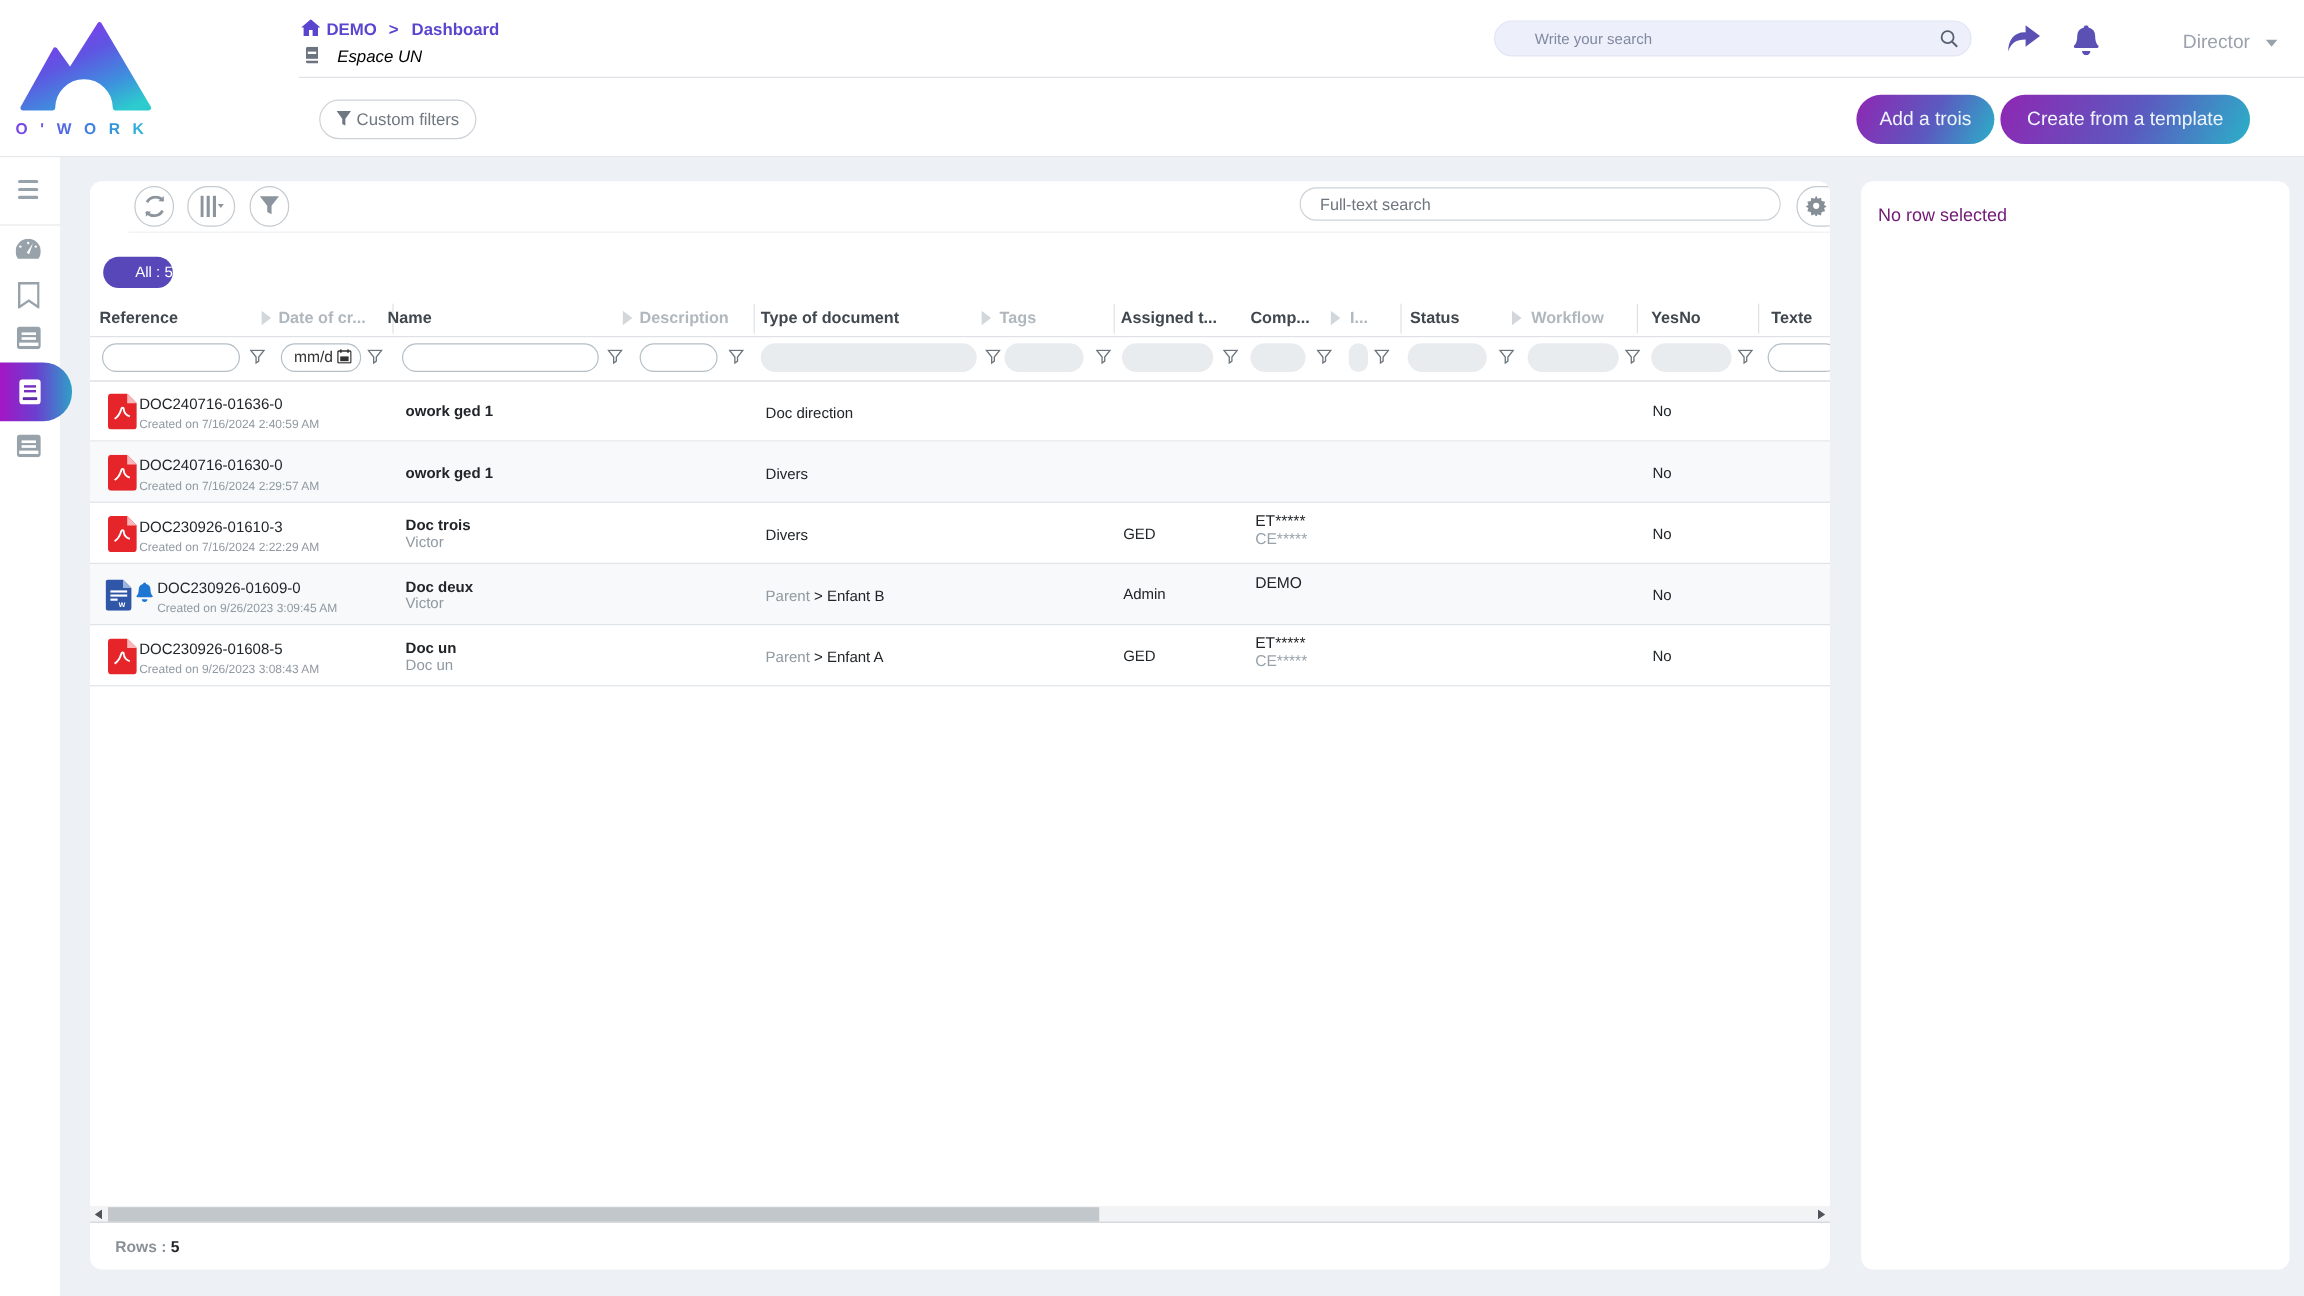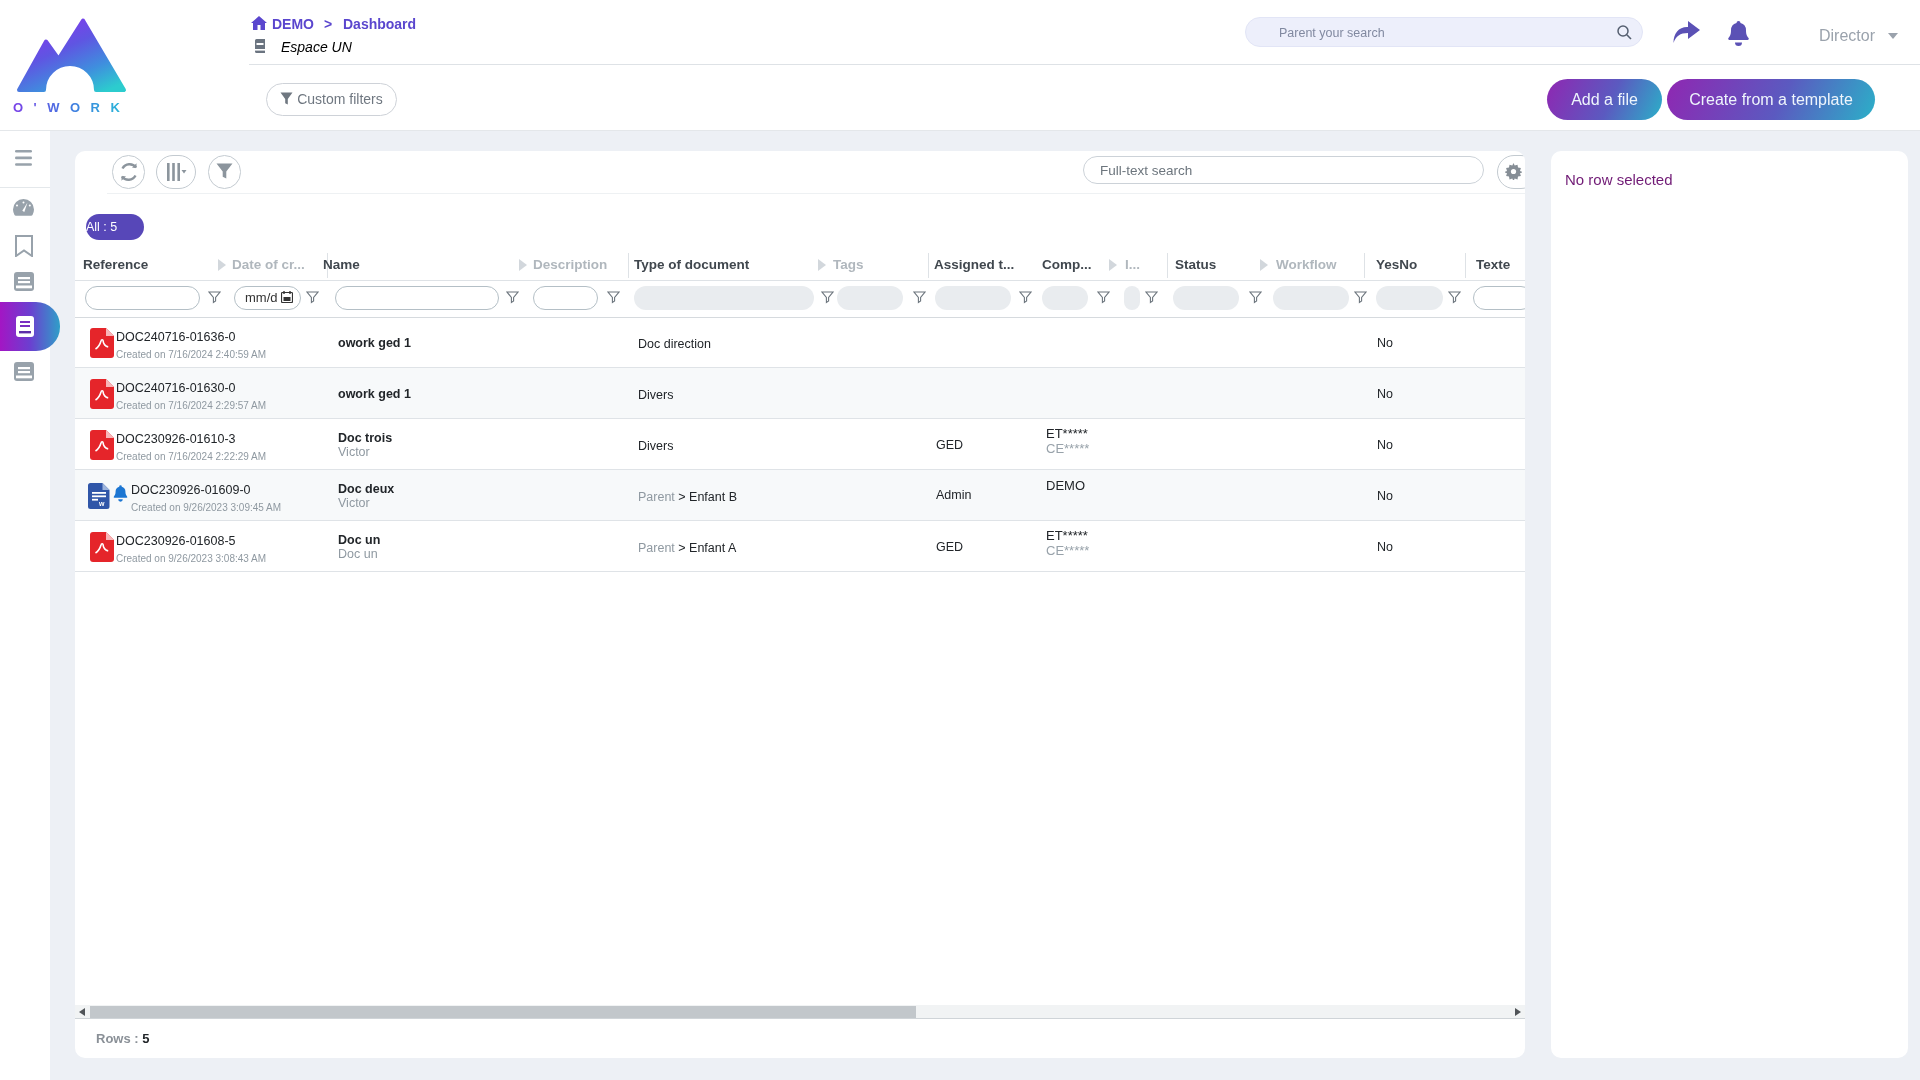--- a/index.html
+++ b/index.html
@@ -22,21 +22,21 @@
 #actpill { position:absolute; left:0; top:171px; width:60px; height:49px; border-radius:0 24px 24px 0; background:linear-gradient(90deg,#a316c4 0%,#6b3fd0 50%,#2f9fc8 100%); }
 
 #maincard { position:absolute; left:75px; top:151px; width:1450px; height:907px; background:#fff; border-radius:10px; overflow:hidden; }
 #rightcard { position:absolute; left:1551px; top:151px; width:357px; height:907px; background:#fff; border-radius:10px; }
 #rightcard div { position:absolute; left:14px; top:20px; font-size:15px; color:#701a75; }
 
 #toolbar { position:absolute; left:0; top:0; width:1450px; height:43px; border-bottom:1px solid #eef1f3;margin-left:32px; }
 .cirbtn { position:absolute; top:4px; height:34px; border:1px solid #c3cad0; border-radius:17px; background:#fff; }
 #ftsearch { position:absolute; left:976px; top:5px; width:401px; height:28px; border:1px solid #ccd2d8; border-radius:14px; background:#fff; }
 #ftsearch span { position:absolute; left:16px; top:6px; font-size:13.5px; color:#6c757d; }
-#badge { position:absolute; left:11px; top:63px; width:58px; height:26px; border-radius:13px; background:#5747b8; color:#fff; font-size:12.5px; text-align:left; line-height:26px; }
+#badge { position:absolute; left:11px; top:63px; width:58px; height:26px; border-radius:13px; background:#5747b8; color:#fff; font-size:12.5px; text-align:right; line-height:26px; }
 
 #thead { position:absolute; left:0; top:99px; width:1450px; height:31px; border-bottom:1px solid #dee2e6; }
 .hc { position:absolute; top:7px; font-size:13.5px; font-weight:bold; color:#40474e; white-space:nowrap;text-align:center; }
 .hm { color:#b0b7bd; }
 .tri { position:absolute; top:9px; width:0; height:0; border-left:8px solid #d2d7dc; border-top:6px solid transparent; border-bottom:6px solid transparent; }
 .vsep { position:absolute; top:3px; width:1px; height:25px; background:#dee2e6; }
 
 #frow { position:absolute; left:0; top:130px; width:1450px; height:37px; border-bottom:1px solid #d6dade; }
 .fin { position:absolute; top:5px; height:24px; border:1px solid #b4bfc6; border-radius:12px; background:#fff; }
 .find { position:absolute; top:5px; height:24px; border:none; border-radius:12px; background:#e9ecef; }
@@ -86,24 +86,24 @@
   <svg class="abs" style="left:253px;top:39px" width="14" height="14" viewBox="0 0 14 14">
       <path d="M2 1.5 A1.5 1.5 0 0 1 3.5 0 L12 0 L12 14 L3.5 14 A1.5 1.5 0 0 1 2 12.5 Z" fill="#6b7480"></path>
       <rect x="3.5" y="4" width="7" height="2" fill="#fff"></rect>
       <rect x="2" y="10" width="10" height="1.6" fill="#fff"></rect>
     </svg>
   <span id="espace" class="abs" style="left:281px;top:39px">Espace UN</span>
   <div id="hdiv"></div>
   <div id="cfbtn"><svg width="13" height="13" viewBox="0 0 13 13" style="vertical-align:-1px">
         <path d="M0.5 0.5 h12 L7.8 7 v5.5 l-2.6 -1.2 v-4.3 Z" fill="#6f7780"></path>
       </svg> Custom filters</div>
-  <div class="gbtn" style="left:1547px;width:115px">Add a file</div>
+  <div class="gbtn" style="left:1547px;width:115px">Add a trois</div>
   <div class="gbtn" style="left:1667px;width:208px">Create from a template</div>
   <div id="search">
-      <span>Parent your search</span>
+      <span>Write your search</span>
     <svg class="abs" style="left:370px;top:6px" width="17" height="17" viewBox="0 0 17 17">
         <circle cx="7" cy="7" r="5" fill="none" stroke="#555f70" stroke-width="1.5"></circle>
         <line x1="10.8" y1="10.8" x2="15" y2="15" stroke="#555f70" stroke-width="1.6"></line>
       </svg>
   </div>
   <svg class="abs" style="left:1672px;top:21px" width="28" height="24" viewBox="0 0 28 24">
       <path d="M16 0 L28 9 L16 18 L16 12 C8 12 4 15 1.5 22 C1.5 12 7 5.5 16 6 Z" fill="#5b51b5"></path>
     </svg>
   <svg class="abs" style="left:1727px;top:21px" width="23" height="25" viewBox="0 0 23 25">
       <path d="M11.5 0 a2 2 0 0 1 2 2 a7.5 7.5 0 0 1 5.5 7.2 c0 4.5 1.2 6.3 2.6 7.8 a1.3 1.3 0 0 1 -1 2 L2.4 19 a1.3 1.3 0 0 1 -1 -2 C2.8 15.5 4 13.7 4 9.2 A7.5 7.5 0 0 1 9.5 2 a2 2 0 0 1 2 -2 Z" fill="#5b51b5"></path>

